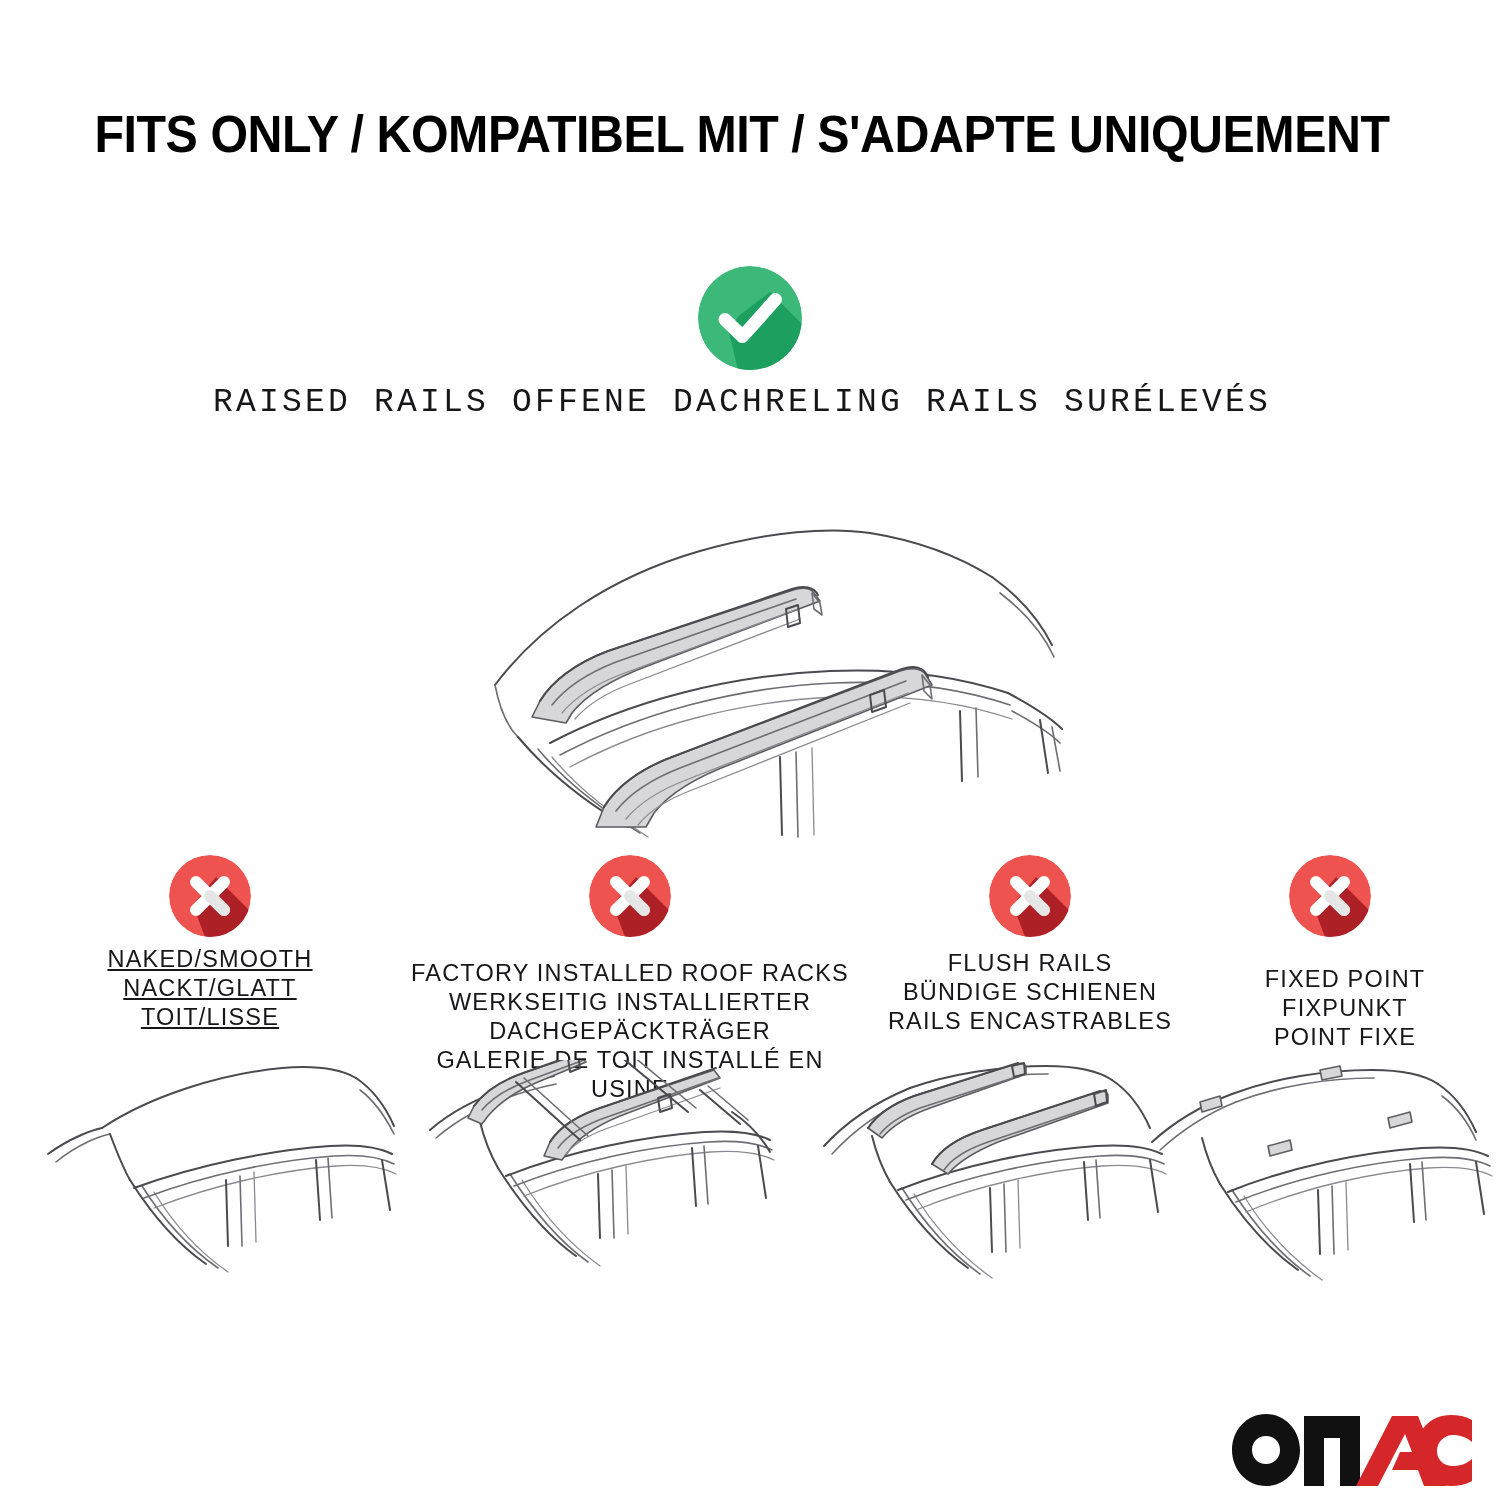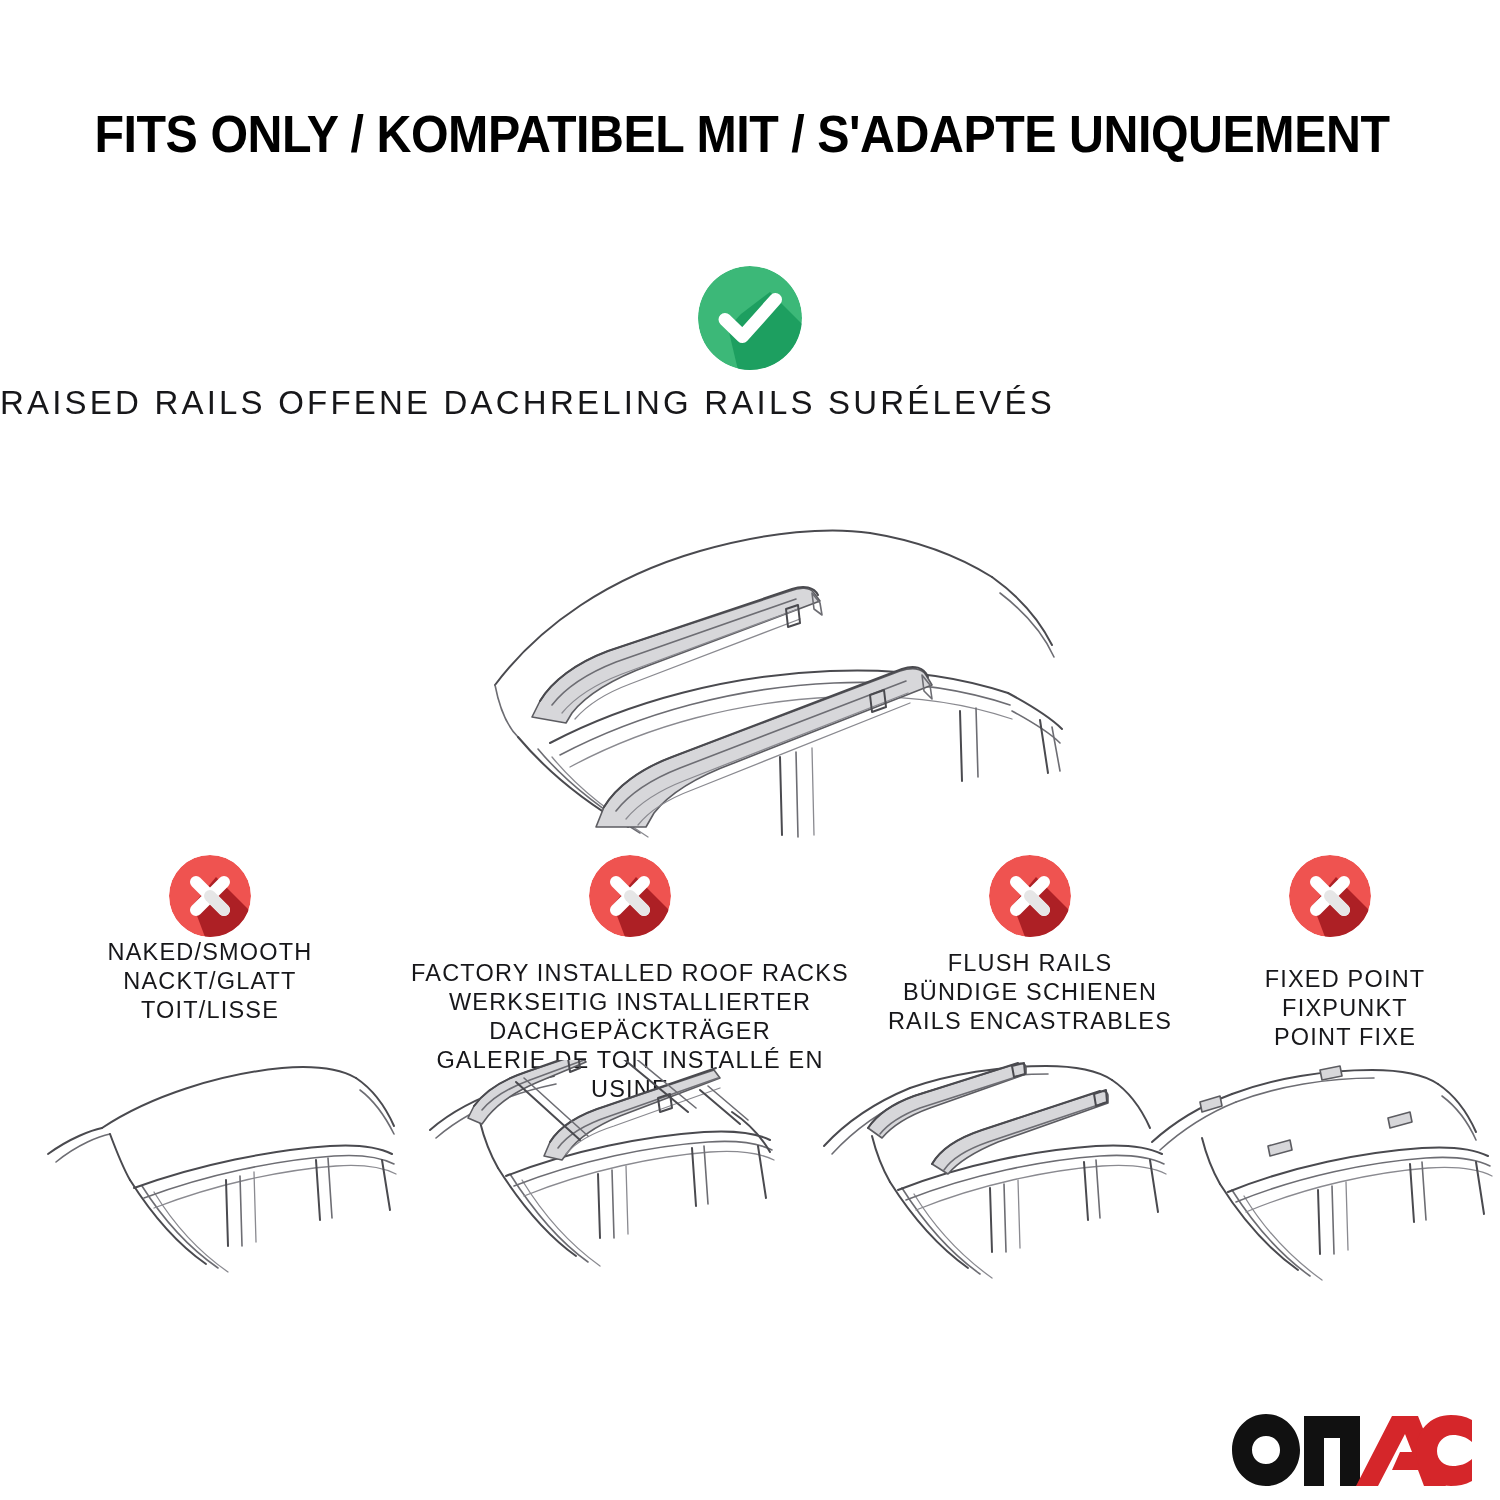--- a/index.html
+++ b/index.html
@@ -23,26 +23,27 @@
     letter-spacing:-0.5px;
     color:#000000;
     transform:scaleX(0.93);
     white-space:nowrap;
   }
 
   
   .ok-badge{width:104px;height:104px;left:698px;top:266px;position:absolute;}
   .ok-caption{
     position:absolute;left:0;right:0;top:382px;
+    text-align:center;
     font-size:33px;
     font-weight:300;
     letter-spacing:3.2px;
     line-height:41px;
     color:#17171a;
-    font-family:Liberation Sans, sans-serif;
+    font-family:Liberation Mono, monospace;
   }
 
   
   .hero-illus{position:absolute;left:400px;top:505px;width:700px;height:340px;}
 
   
   .col{position:absolute;top:855px;}
   .x-badge{position:absolute;width:82px;height:82px;}
   .col-caption{
     position:absolute;
@@ -153,21 +154,21 @@
             </clipPath>
           </defs>
         <g clip-path="url(#xc1)">
           <circle cx="41" cy="41" r="41" fill="#ef5350"></circle>
           <path d="M47 22 L82 57 L82 82 L36 82 L24 50 Z" fill="#a51b20" opacity="0.9"></path>
         </g>
         <path d="M27 27 L55 55 M55 27 L27 55" fill="none" stroke="#ffffff" stroke-width="12" stroke-linecap="round"></path>
         <path d="M41 41 L55 55" fill="none" stroke="#e6e6e6" stroke-width="12" stroke-linecap="round"></path>
       </svg>
     </div>
-    <div class="col-caption" style="left:10px;top:83px;width:400px;">NAKED/SMOOTH
+    <div class="col-caption" style="left:10px;top:90px;width:400px;text-decoration:underline;">NAKED/SMOOTH
 NACKT/GLATT
 TOIT/LISSE</div>
     <div class="col-illus" style="left:30px;top:205px;">
       <svg width="370" height="230" viewBox="0 0 370 230">
         <path class="line" d="M18 94 C40 78 62 70 72 68"></path>
         <path class="line" d="M72 68 C120 36 190 14 252 8 C288 5 312 10 326 18"></path>
         <path class="line-thin" d="M26 102 C48 84 70 76 80 74"></path>
         <path class="line" d="M80 74 C86 90 92 106 100 120"></path>
         <path class="line" d="M100 120 C124 158 150 186 176 204"></path>
         <path class="line-thin" d="M112 126 C136 164 162 190 188 208"></path>

